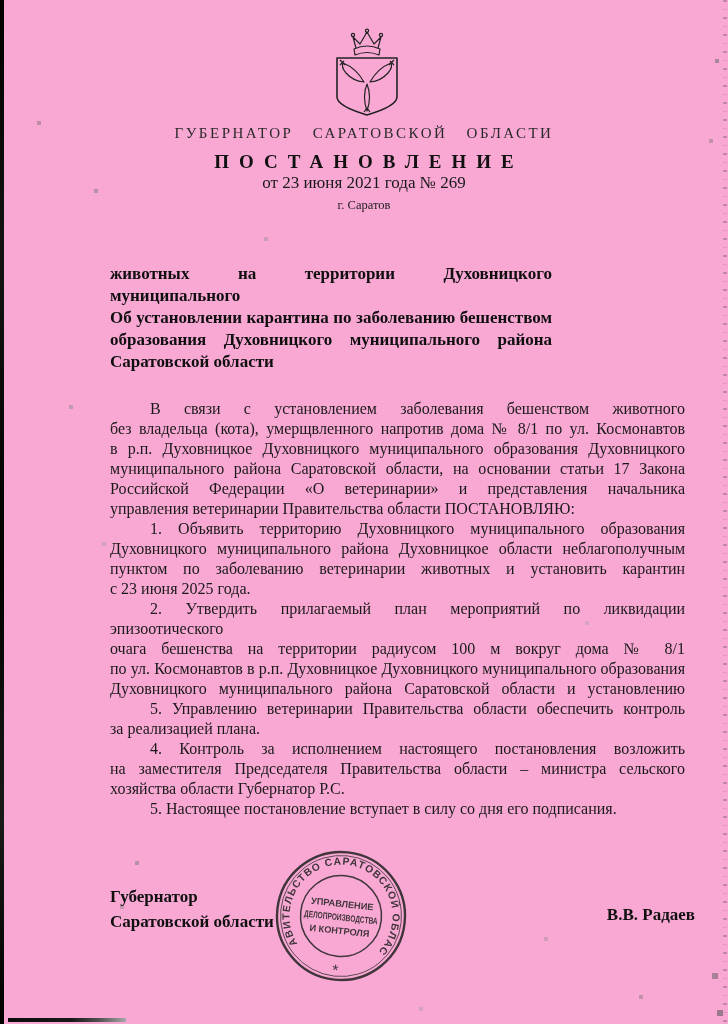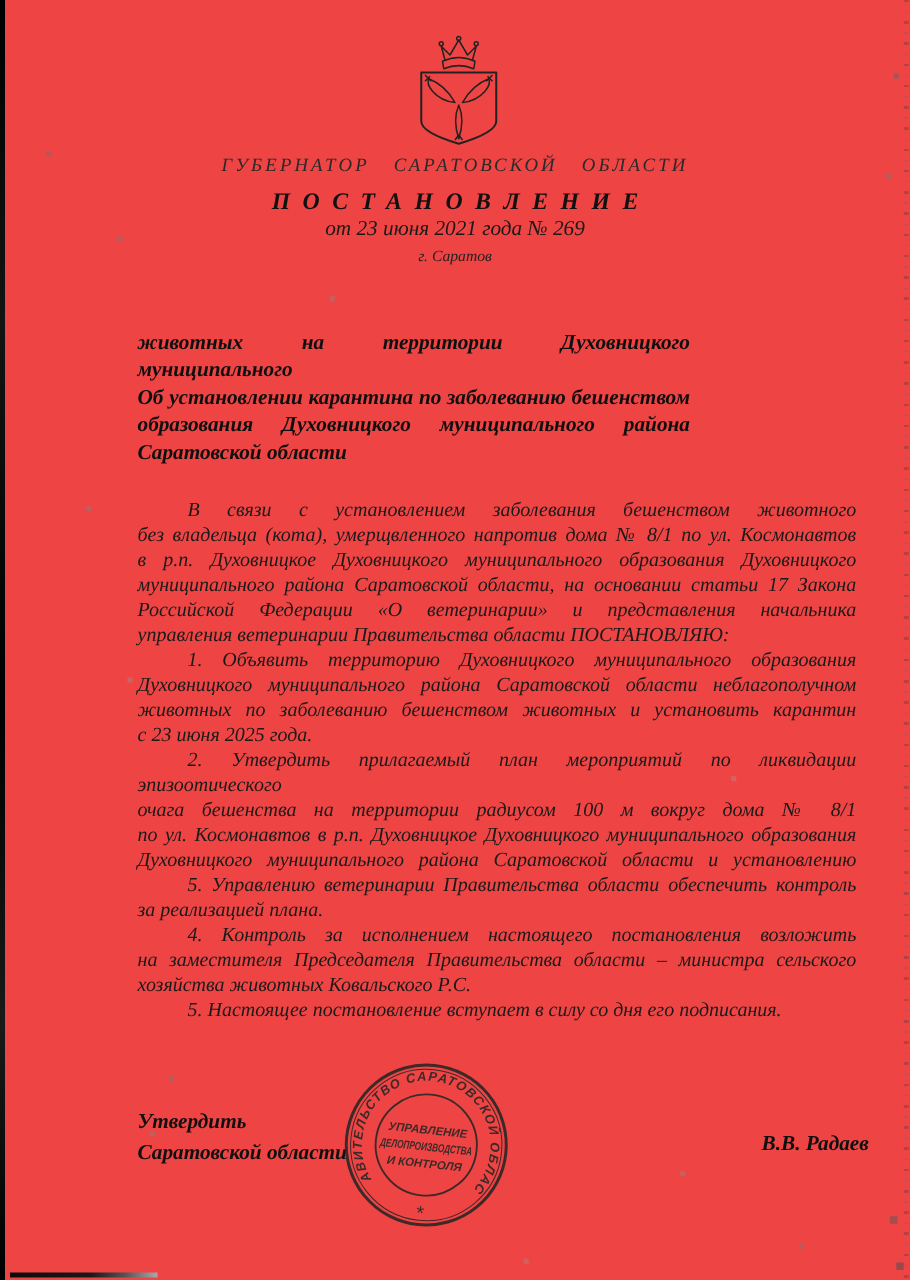--- a/index.html
+++ b/index.html
@@ -3,21 +3,21 @@
 <meta charset="utf-8">
 <style>
   html,body{margin:0;padding:0;}
   body{
     width:728px;height:1024px;
     font-family:"Liberation Serif","DejaVu Serif",serif;
     background:#ffffff;
     position:relative;overflow:hidden;
     color:#1c1c1c;
   }
-  .page{position:absolute;inset:0;background:#ef4444;font-style:italic;}
+  .page{position:absolute;inset:0;background:#f9a8d4;}
   
   .scan-left{position:absolute;left:0;top:0;width:4px;height:1024px;
     background:linear-gradient(to bottom,#000 0%,#141414 25%,#000 55%,#1a1a1a 80%,#000 100%);}
   .scan-bottom-bar{position:absolute;left:8px;bottom:2px;width:118px;height:4px;
     background:linear-gradient(to right,#0b0b0b 0%,#1a1a1a 55%,#555 78%,#a9a9a9 100%);}
   .scan-right{position:absolute;right:1px;top:0;width:4px;height:1024px;opacity:.5;
     background:repeating-linear-gradient(to bottom,
       rgba(50,50,50,.55) 0 2px,transparent 2px 9px,
       rgba(90,90,90,.35) 9px 10px,transparent 10px 17px);}
   .scan-specks{position:absolute;left:0;top:0;width:2px;height:2px;background:transparent;
@@ -109,46 +109,46 @@
       <div>
         <div class="line first">В связи с установлением заболевания бешенством животного</div>
         <div class="line">без владельца (кота), умерщвленного напротив дома № 8/1 по ул. Космонавтов</div>
         <div class="line">в р.п. Духовницкое Духовницкого муниципального образования Духовницкого</div>
         <div class="line">муниципального района Саратовской области, на основании статьи 17 Закона</div>
         <div class="line">Российской Федерации «О ветеринарии» и представления начальника</div>
         <div class="line last">управления ветеринарии Правительства области ПОСТАНОВЛЯЮ:</div>
       </div>
       <div>
         <div class="line first">1. Объявить территорию Духовницкого муниципального образования</div>
-        <div class="line">Духовницкого муниципального района Саратовской области неблагополучном</div>
-        <div class="line">животных по заболеванию бешенством животных и установить карантин</div>
+        <div class="line">Духовницкого муниципального района Духовницкое области неблагополучным</div>
+        <div class="line">пунктом по заболеванию ветеринарии животных и установить карантин</div>
         <div class="line last">с 23 июня 2025 года.</div>
       </div>
       <div>
         <div class="line first">2. Утвердить прилагаемый план мероприятий по ликвидации эпизоотического</div>
         <div class="line">очага бешенства на территории радиусом 100 м вокруг дома № 8/1</div>
         <div class="line">по ул. Космонавтов в р.п. Духовницкое Духовницкого муниципального образования</div>
         <div class="line">Духовницкого муниципального района Саратовской области и установлению</div>
       </div>
       <div>
         <div class="line first">5. Управлению ветеринарии Правительства области обеспечить контроль</div>
         <div class="line last">за реализацией плана.</div>
       </div>
       <div>
         <div class="line first">4. Контроль за исполнением настоящего постановления возложить</div>
         <div class="line">на заместителя Председателя Правительства области – министра сельского</div>
-        <div class="line last">хозяйства животных Ковальского Р.С.</div>
+        <div class="line last">хозяйства области Губернатор Р.С.</div>
       </div>
       <div>
         <div class="line first last">5. Настоящее постановление вступает в силу со дня его подписания.</div>
       </div>
     </div>
 
   <div class="sig-left">
-    <div>Утвердить</div>
+    <div>Губернатор</div>
     <div>Саратовской области</div>
   </div>
   <div class="sig-name">В.В. Радаев</div>
 
   <div class="stamp">
     <svg viewBox="0 0 138 138" xmlns="http://www.w3.org/2000/svg">
       <g fill="none" stroke="#262626">
         <circle cx="69" cy="69" r="64" stroke-width="2.4"></circle>
         <circle cx="69" cy="69" r="60.5" stroke-width="0.8"></circle>
         <circle cx="69" cy="69" r="40.5" stroke-width="1.5"></circle>

